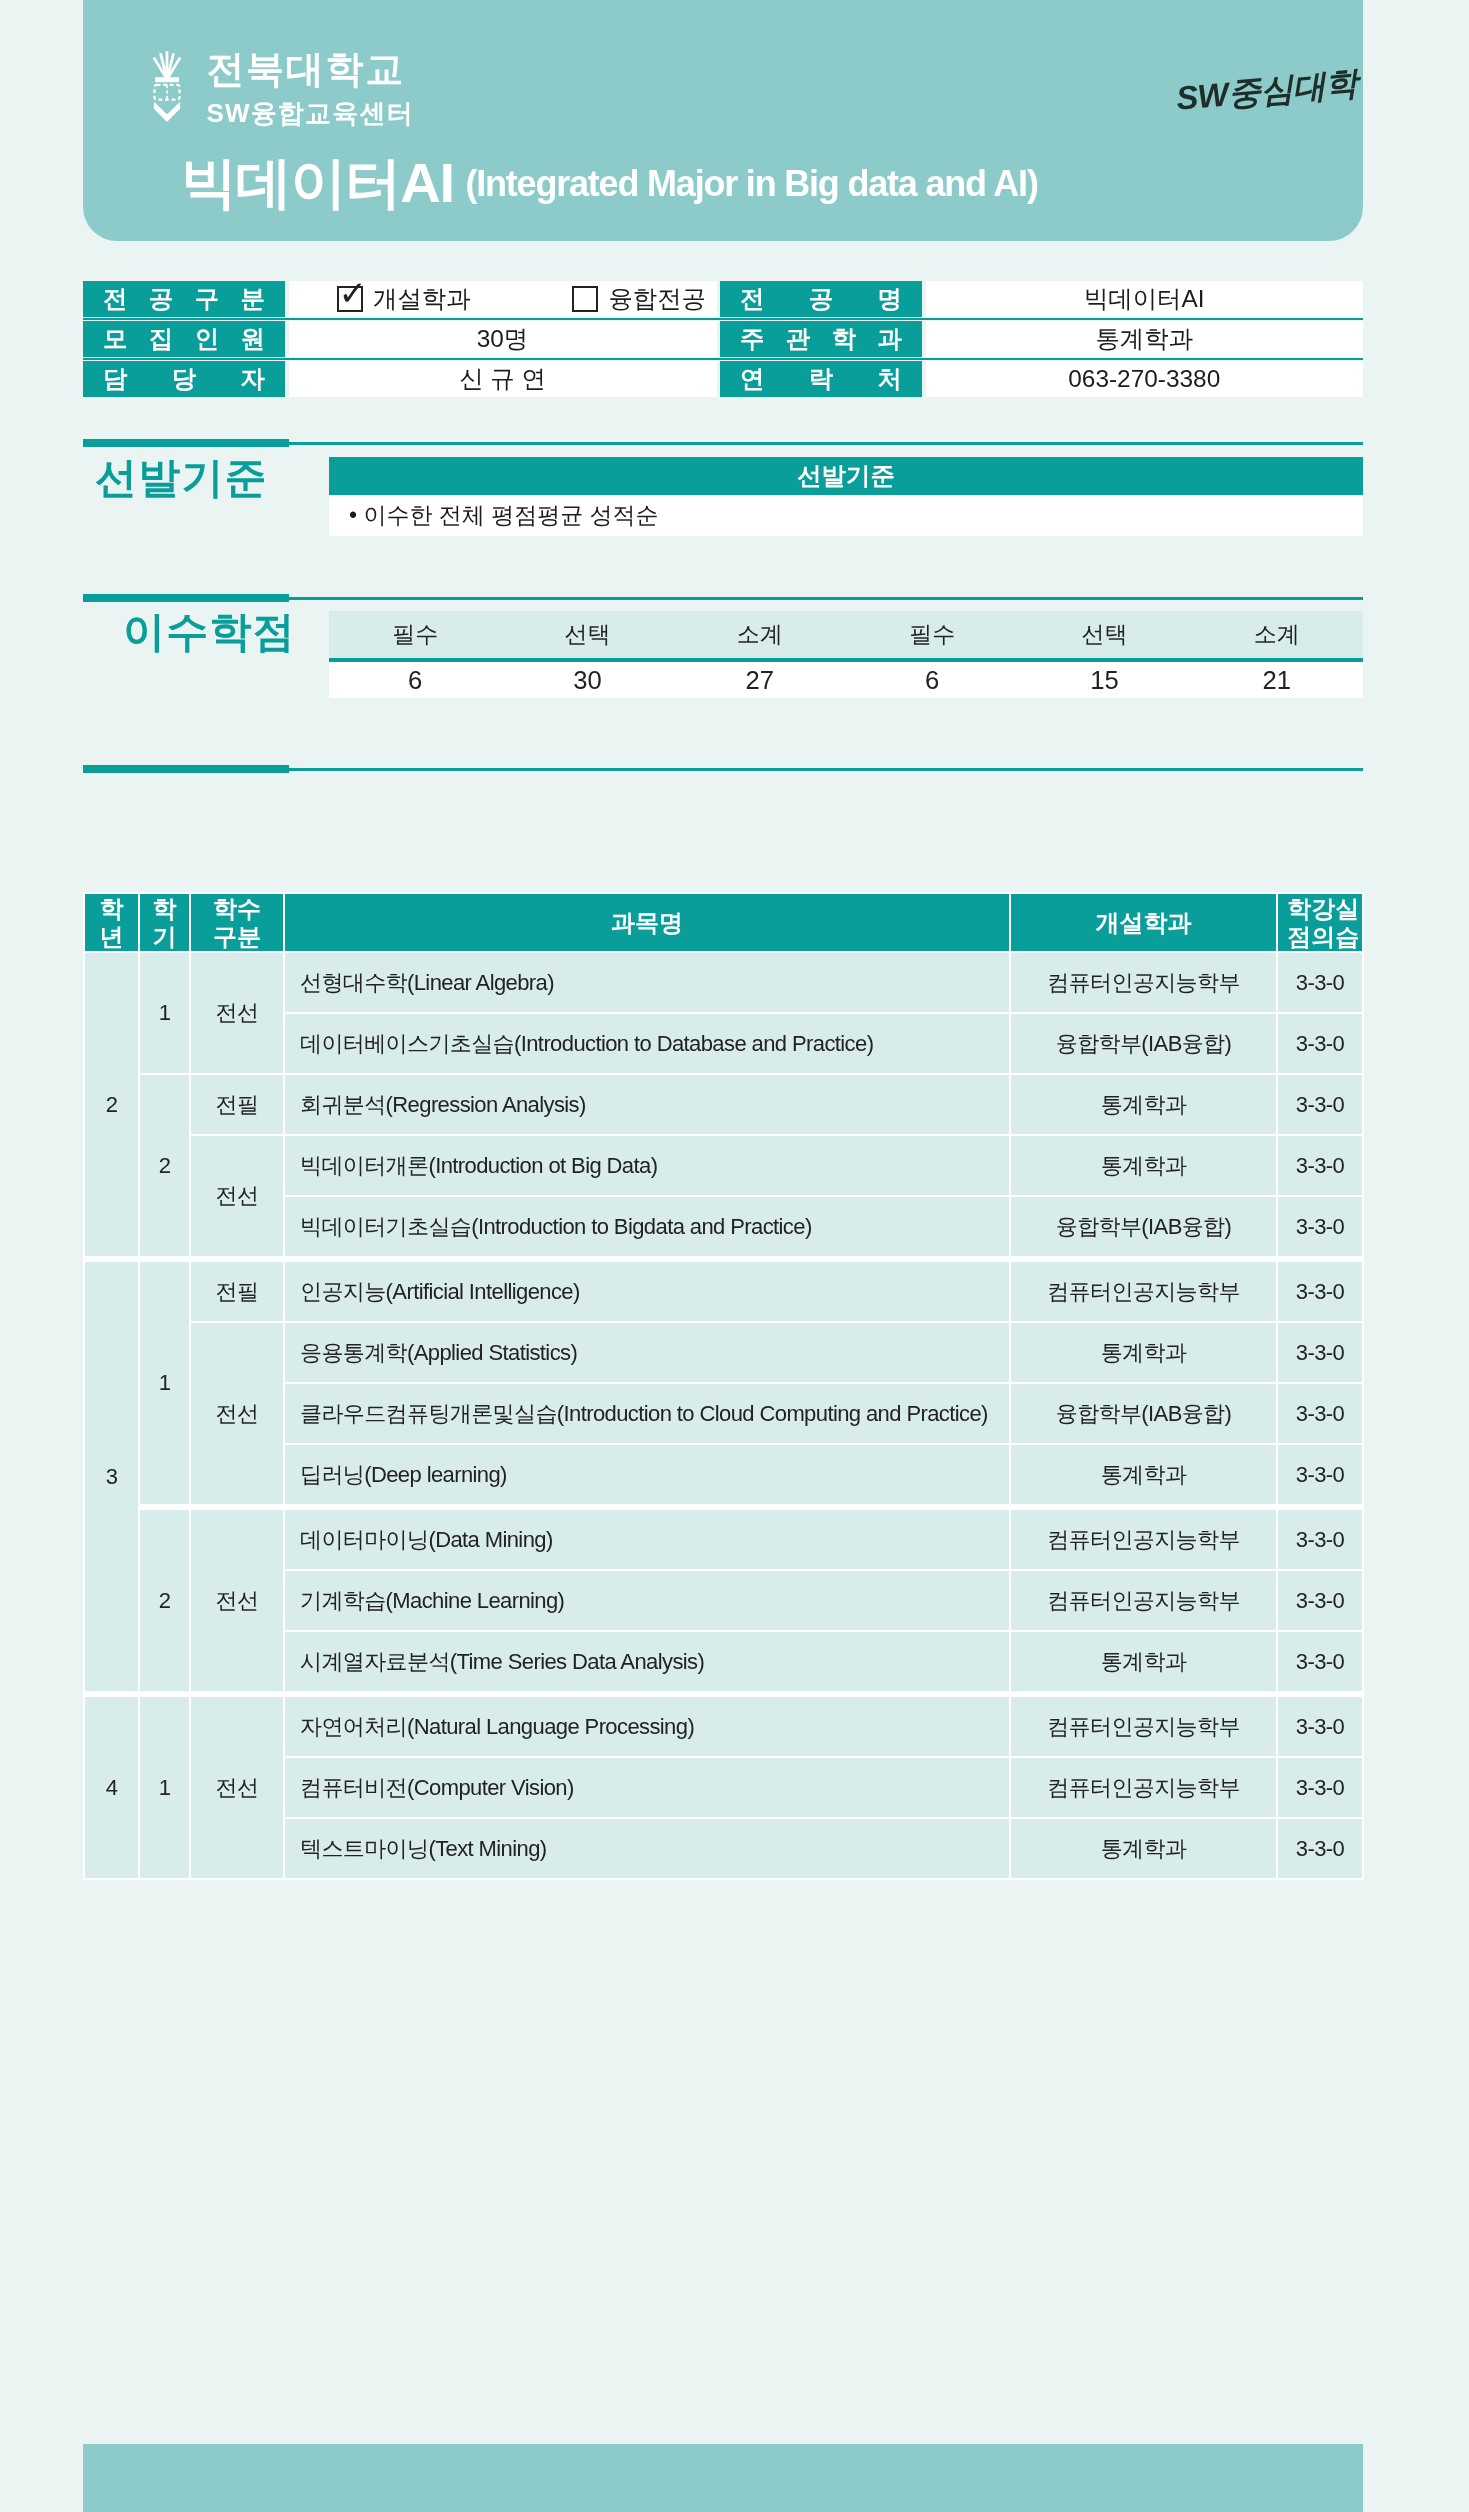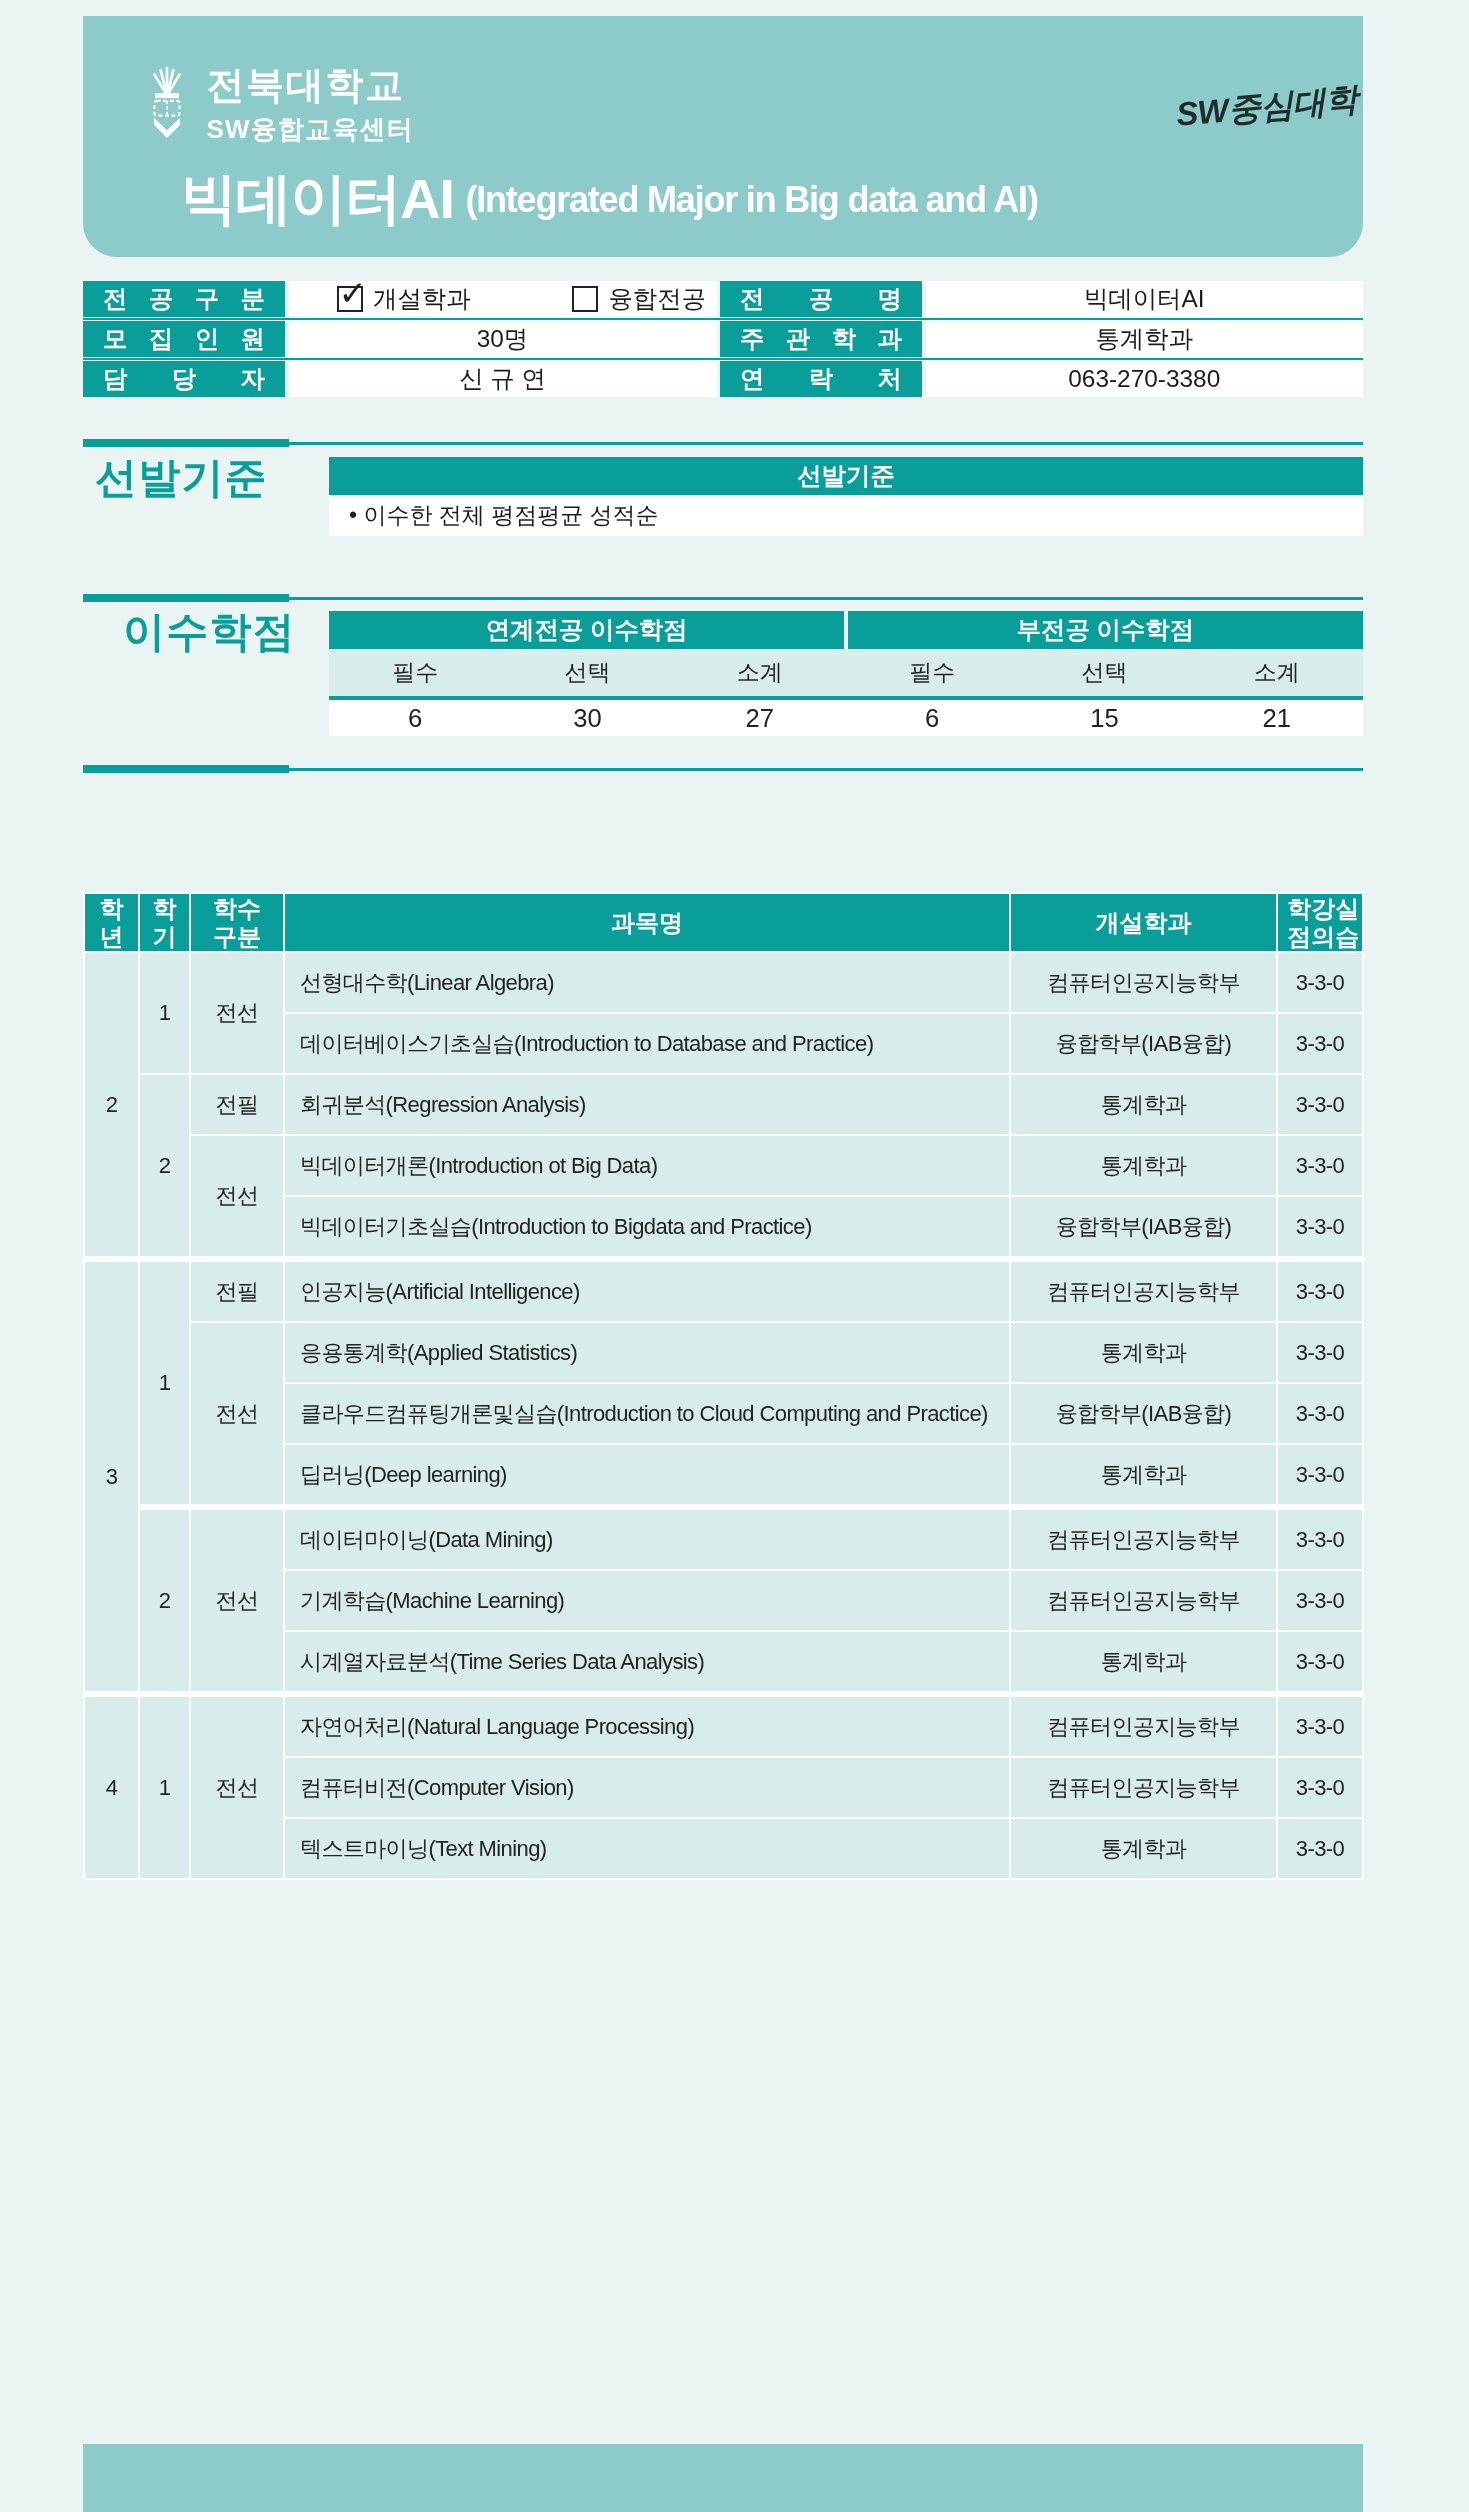--- a/index.html
+++ b/index.html
@@ -3,21 +3,21 @@
 <meta charset="utf-8">
 <style>
   html,body{margin:0;padding:0;background:#ffffff;}
   #page{
     position:relative;width:1469px;height:2512px;overflow:hidden;
     background:#eaf5f3;
     font-family:"Liberation Sans","DejaVu Sans",sans-serif;
     color:#1c1c1c;
   }
   
-  .hero{position:absolute;left:83px;top:16px;width:1280px;height:241px;
+  .hero{position:absolute;left:83px;top:0;width:1280px;height:241px;
     background:#8ccbca;border-radius:0 0 34px 34px;}
   .brand{position:absolute;left:62px;top:50px;display:flex;gap:17.4px;align-items:flex-start;color:#fff;}
   .crest{width:44px;height:73px;flex:0 0 auto;}
   .brand-text .uni{font-size:38px;font-weight:bold;letter-spacing:1.7px;line-height:1.05;}
   .brand-text .sub{font-size:26px;font-weight:bold;letter-spacing:1.2px;margin-top:5.8px;}
   .stamp{position:absolute;left:1093px;top:69px;font-size:33px;font-weight:bold;font-style:italic;
     color:#1f2d2b;transform:rotate(-5deg);letter-spacing:-0.6px;white-space:nowrap;}
   .hero-title{position:absolute;left:98px;top:146px;display:flex;align-items:center;gap:11.6px;
     color:#fff;white-space:nowrap;}
   .hero-title .kr{font-size:56px;font-weight:bold;letter-spacing:-1.2px;}
@@ -181,24 +181,20 @@
   <div class="section-title" style="left:95px;top:457px;">선발기준</div>
   <div class="sel-table">
     <div class="sel-head">선발기준</div>
     <div class="sel-body">• 이수한 전체 평점평균 성적순</div>
   </div>
 
   <div class="marker-line" style="top:597px;"></div>
   <div class="marker-bar" style="top:594px;"></div>
   <div class="section-title" style="left:102px;top:611px;margin-left:21px;">이수학점</div>
   <div class="credits-table">
-    <div class="cr-groups">
-        <div class="item">연계전공 이수학점</div>
-        <div class="item">부전공 이수학점</div>
-      </div>
     <div class="cr-subs">
         <div class="item">필수</div>
         <div class="item">선택</div>
         <div class="item">소계</div>
         <div class="item">필수</div>
         <div class="item">선택</div>
         <div class="item">소계</div>
       </div>
     <div class="cr-rule"></div>
     <div class="cr-values">

